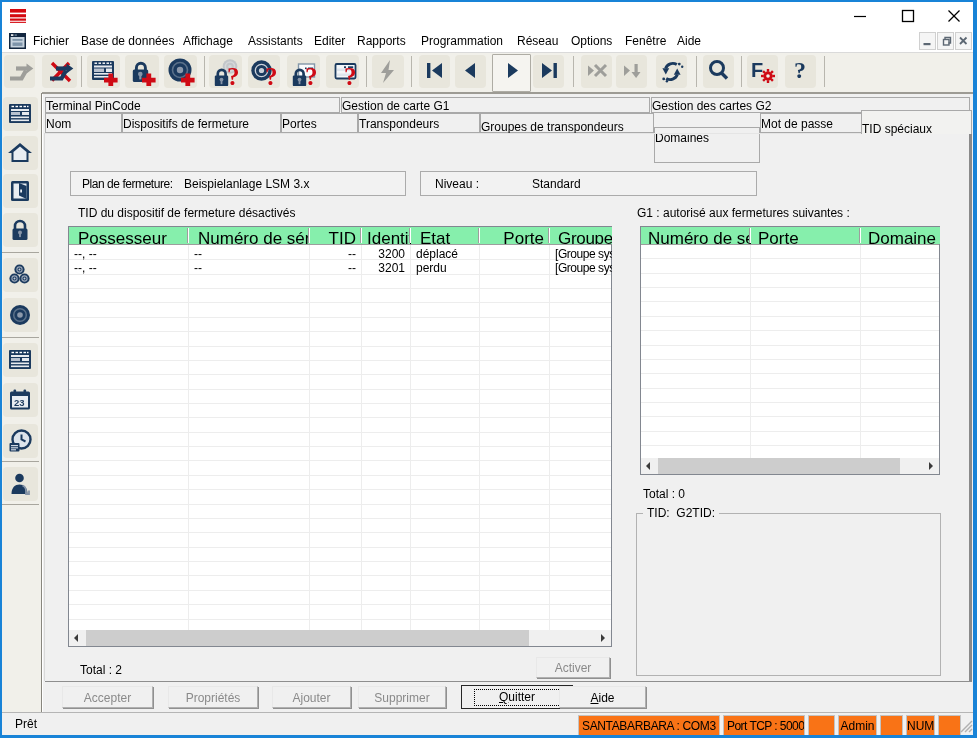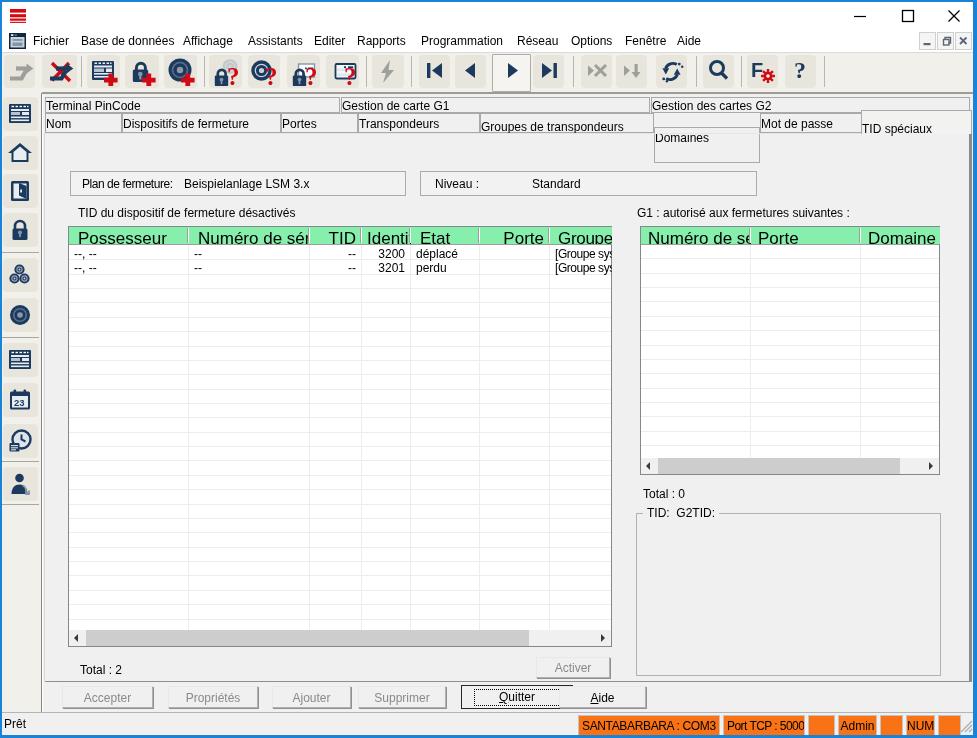--- a/index.html
+++ b/index.html
@@ -471,21 +471,21 @@
 <div style="position:absolute;left:44px;top:133px;width:1px;height:548px;background:#d9d9d9"></div>
 <div class="btn" style="left:536px;top:657px;width:74px;height:21px;padding-top:3px">Activer</div>
 <div class="btn" style="left:62px;top:686px;width:91px">Accepter</div>
 <div class="btn" style="left:168px;top:686px;width:90px">Propriétés</div>
 <div class="btn" style="left:272px;top:686px;width:79px">Ajouter</div>
 <div class="btn" style="left:358px;top:686px;width:88px">Supprimer</div>
 <div style="position:absolute;left:461px;top:685px;width:112px;height:24px;background:#f0f0f0;border:1px solid #262626;font-size:12px;text-align:center;padding-top:4px"><span style="outline:1px dotted #000;outline-offset:0px;display:inline-block;width:85px;padding:0 0 1px 0"><u>Q</u>uitter</span></div>
 <div class="btn btn-en" style="left:559px;top:686px;width:87px;color:#000"><u>A</u>ide</div>
 <div style="position:absolute;left:1px;top:712px;width:974px;height:1px;background:#b5b5b5"></div>
 <div id="statusbar">
-  <div class="lbl" style="left:3px;top:4px">Prêt</div>
+  <div class="lbl" style="left:14px;top:4px">Prêt</div>
   <div class="scell" style="left:577px;width:142px;padding-left:3px;letter-spacing:-0.35px">SANTABARBARA : COM3</div>
   <div class="scell" style="left:722px;width:82px;padding-left:3px;letter-spacing:-0.55px">Port TCP : 5000</div>
   <div class="scell" style="left:807px;width:27px"></div>
   <div class="scell" style="left:837px;width:39px;text-align:center">Admin</div>
   <div class="scell" style="left:879px;width:23px"></div>
   <div class="scell" style="left:905px;width:29px;text-align:center">NUM</div>
   <div class="scell" style="left:937px;width:23px"></div>
   <svg style="left:958px;top:6px" width="14" height="14" viewBox="0 0 14 14">
     <g stroke="#b0b0b0" stroke-width="1.4">
         <line x1="2" y1="13" x2="13" y2="2"></line>

